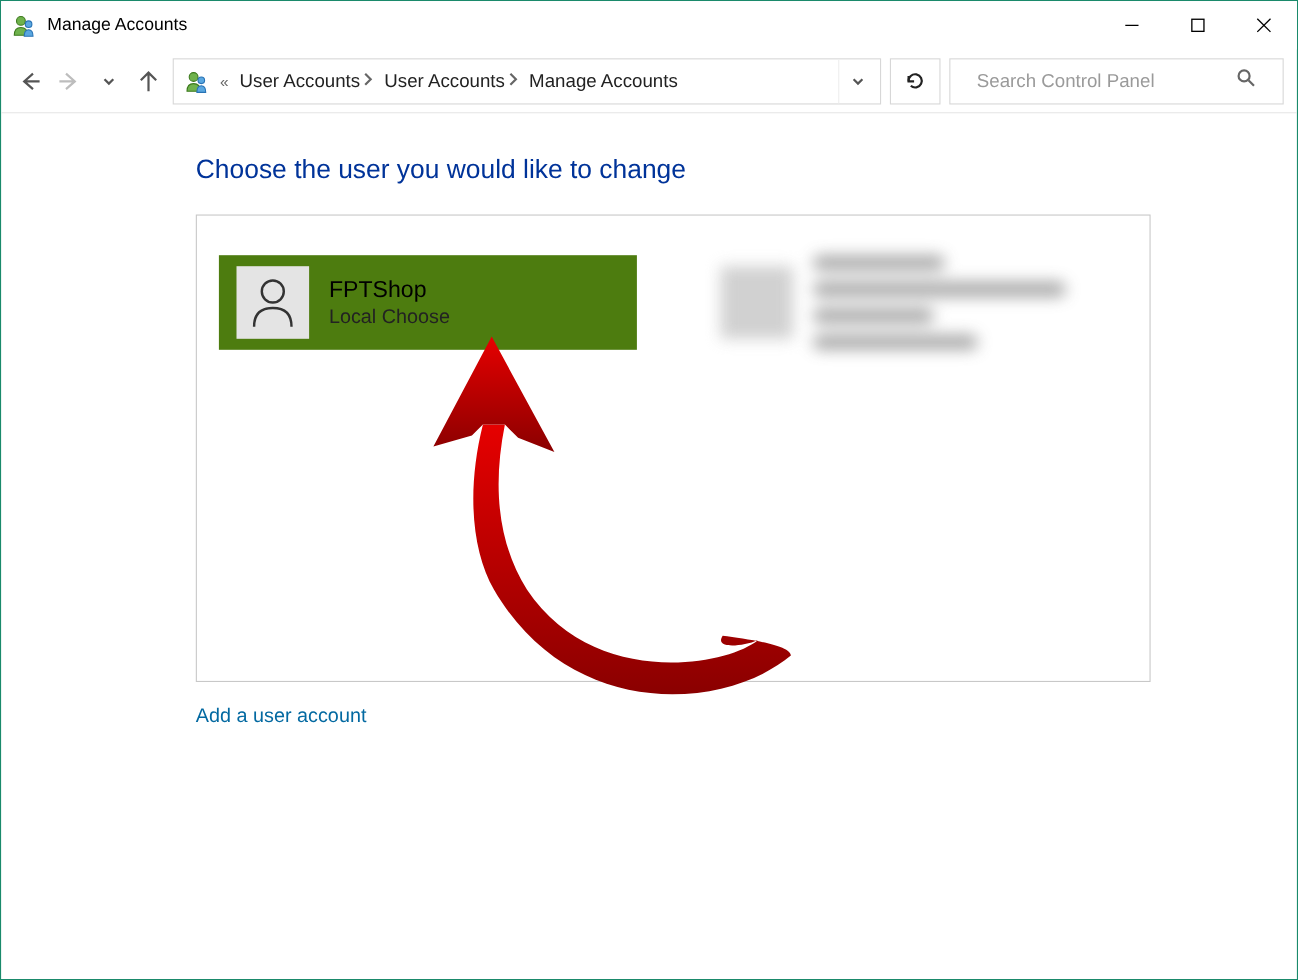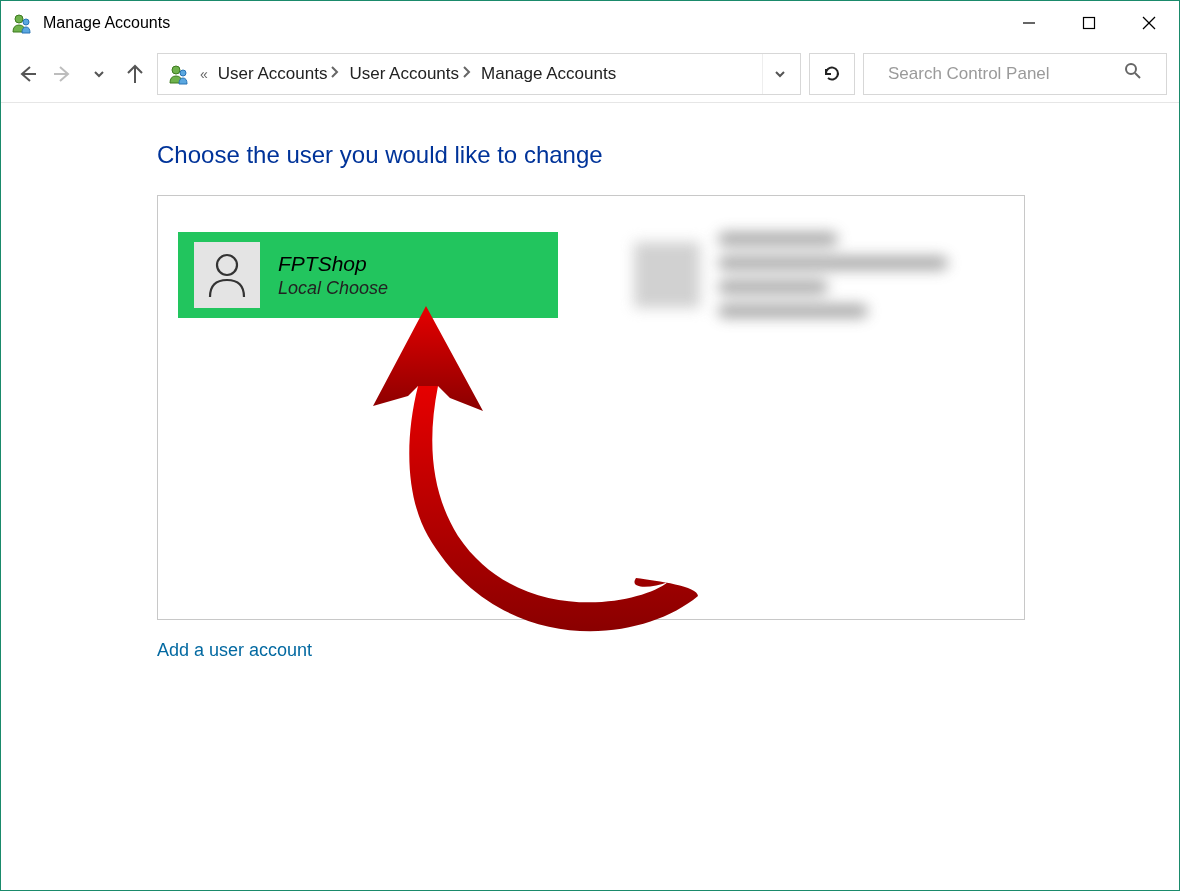--- a/index.html
+++ b/index.html
@@ -89,20 +89,21 @@
     font-size: 17px; font-family: inherit;
     color: #222;
   }
   .searchbox input::placeholder { color: #9a9a9a; }
   .searchbox .mag svg { stroke: #666; stroke-width: 2; fill: none; }
 
   
   .content {
     flex: 1;
     padding: 38px 0 0 156px;
+    margin-left: 21px;
   }
   .heading {
     font-size: 24px;
     color: #003399;
     font-weight: 400;
     margin-bottom: 26px;
   }
 
   .accounts-box {
     width: 868px;
@@ -114,21 +115,21 @@
     gap: 60px;
   }
 
   .account-card {
     width: 380px; height: 86px;
     display: flex;
     align-items: center;
     padding: 0 16px;
     gap: 18px;
   }
-  .account-card.selected { background: #22c55e; font-style: italic; }
+  .account-card.selected { background: #4d7c0f; }
   .avatar-square {
     width: 66px; height: 66px;
     background: #e4e4e4;
     display: flex; align-items: center; justify-content: center;
   }
   .avatar-square svg { stroke: #333; stroke-width: 2.2; fill: none; }
   .account-card .lines { display: flex; flex-direction: column; gap: 2px; }
   .account-name { font-size: 21px; color: #000; }
   .account-type { font-size: 18px; color: #222; }
 

